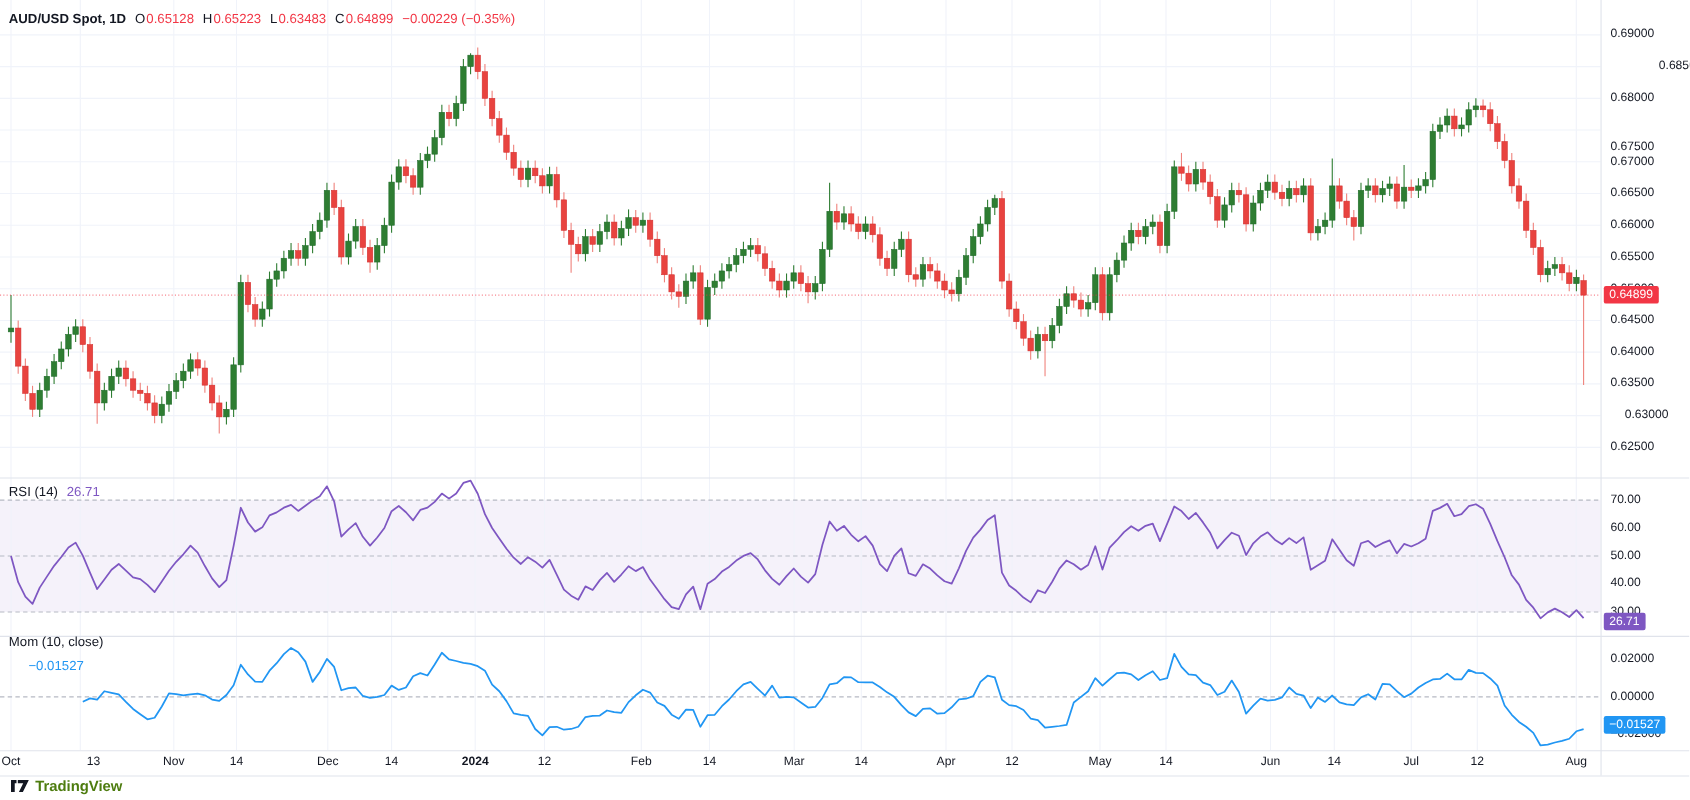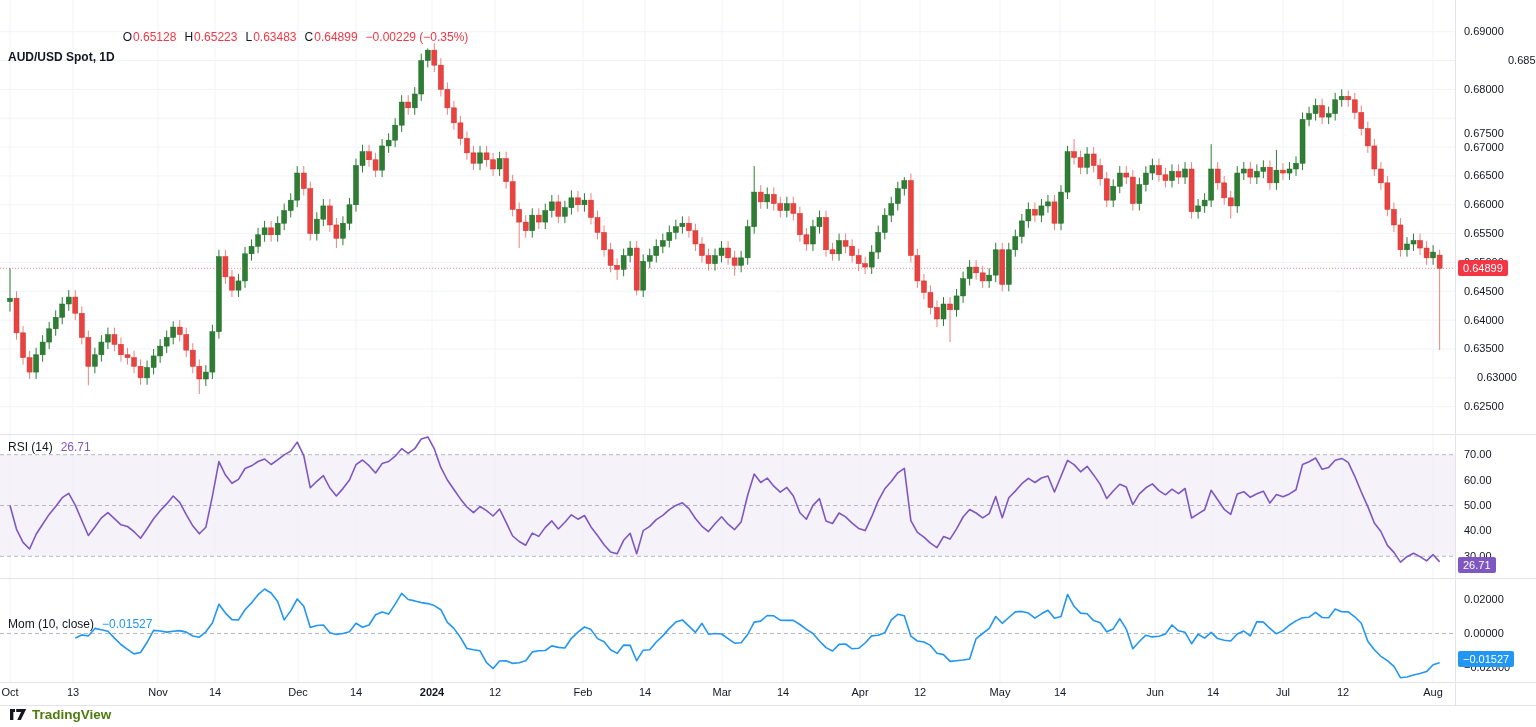--- a/index.html
+++ b/index.html
@@ -3,21 +3,21 @@
 <meta charset="utf-8">
 <style>
   html,body{margin:0;padding:0;background:#fff;}
   #chart-root{
     position:relative;width:1536px;height:727px;overflow:hidden;background:#fff;
     font-family:"Liberation Sans","DejaVu Sans",sans-serif;color:#131722;
   }
   svg#canvas{position:absolute;left:0;top:0;}
   .legend{position:absolute;left:8px;display:flex;gap:8px;align-items:center;
     font-size:12px;white-space:nowrap;z-index:3;background:rgba(255,255,255,.0);}
-  .legend .sym{font-weight:600;margin-top:40px;}
+  .legend .sym{font-weight:600;}
   .legend .kv{display:flex;gap:1px;}
   .legend .k{color:#131722;}
   .legend .neg{color:#f23645;}
   .legend .rsi-val{color:#7e57c2;}
   .legend .mom-val{color:#2196f3;}
   .axis-label{position:absolute;font-size:11px;color:#131722;white-space:nowrap;z-index:2;}
   .time-label{position:absolute;top:686px;font-size:11px;color:#131722;transform:translateX(-50%);z-index:2;}
   .time-label.bold{font-weight:700;}
   .badge{position:absolute;left:1458px;font-size:11px;color:#fff;border-radius:2px;
     padding:2px 5px 2px 5px;line-height:12px;z-index:4;}
@@ -544,21 +544,21 @@
         <span class="neg">0.64899</span>
     </span>
     <span class="neg">−0.00229 (−0.35%)</span>
   </div>
 
   <div class="legend" style="top:440px;">
     <span>RSI (14)</span>
     <span class="rsi-val">26.71</span>
   </div>
 
-  <div class="legend" style="top:617px;">
+  <div class="legend" style="top:576px;flex-direction:column;">
     <span>Mom (10, close)</span>
     <span class="mom-val">−0.01527</span>
   </div>
 
   <div id="overlay">
       <div class="axis-label" style="left: 1464px; top: 25.2px;">0.69000</div>
       <div class="axis-label" style="left: 1464px; top: 54.045px; padding-left: 44px;">0.68500</div>
       <div class="axis-label" style="left: 1464px; top: 82.89px;">0.68000</div>
       <div class="axis-label" style="left: 1464px; top: 127px;">0.67500</div>
       <div class="axis-label" style="left: 1464px; top: 140.58px;">0.67000</div>
@@ -573,21 +573,21 @@
       <div class="axis-label" style="left: 1464px; top: 400.185px;">0.62500</div>
       <div class="axis-label" style="left: 1464px; top: 448.2px;">70.00</div>
       <div class="axis-label" style="left: 1464px; top: 473.6px;">60.00</div>
       <div class="axis-label" style="left: 1464px; top: 499px;">50.00</div>
       <div class="axis-label" style="left: 1464px; top: 524.4px;">40.00</div>
       <div class="axis-label" style="left: 1464px; top: 549.8px;">30.00</div>
       <div class="axis-label" style="left: 1464px; top: 593px;">0.02000</div>
       <div class="axis-label" style="left: 1464px; top: 627px;">0.00000</div>
       <div class="axis-label" style="left: 1464px; top: 661px;">−0.02000</div>
       <div class="time-label" style="left: 10px;">Oct</div>
-      <div class="time-label" style="left: 73px;">13</div>
+      <div class="time-label" style="left: 85px;">13</div>
       <div class="time-label" style="left: 158px;">Nov</div>
       <div class="time-label" style="left: 215px;">14</div>
       <div class="time-label" style="left: 298px;">Dec</div>
       <div class="time-label" style="left: 356px;">14</div>
       <div class="time-label bold" style="left: 432px;">2024</div>
       <div class="time-label" style="left: 495px;">12</div>
       <div class="time-label" style="left: 583px;">Feb</div>
       <div class="time-label" style="left: 645px;">14</div>
       <div class="time-label" style="left: 722px;">Mar</div>
       <div class="time-label" style="left: 783px;">14</div>

